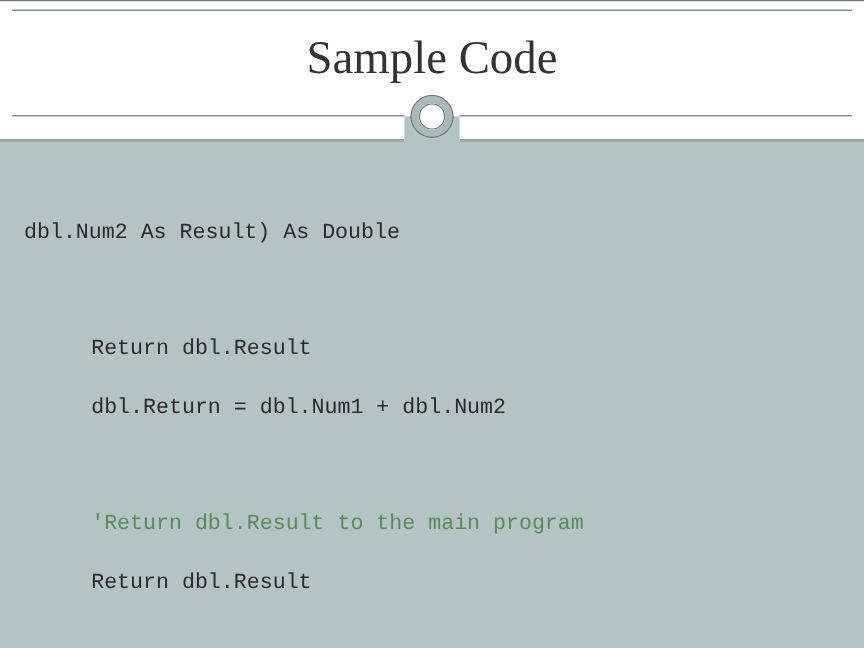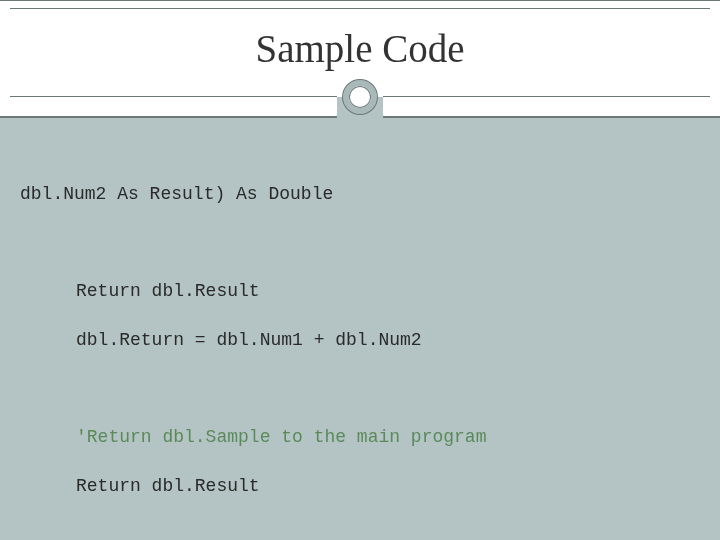--- a/index.html
+++ b/index.html
@@ -104,18 +104,18 @@
   <div class="circle-mask"></div>
   <div class="circle-mask-bottom"></div>
   <div class="circle-ornament"></div>
 
   <div class="content">
 <span class="code-line">dbl.Num2 As Result) As Double</span>
 <span class="code-line"> </span>
 <span class="code-line indent1">Return dbl.Result</span>
 <span class="code-line indent1">dbl.Return = dbl.Num1 + dbl.Num2</span>
 <span class="code-line"> </span>
-<span class="code-line indent1 comment">'Return dbl.Sample to the main program</span>
+<span class="code-line indent1 comment">'Return dbl.Result to the main program</span>
 <span class="code-line indent1">Return dbl.Result</span>
 
 
   </div>
 </div>
 
 </body></html>

